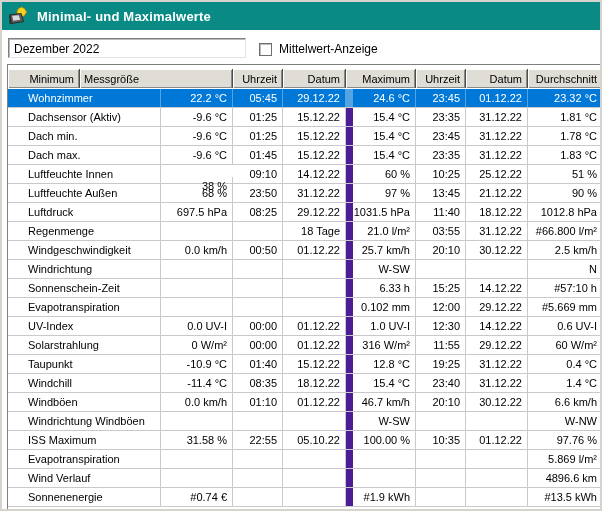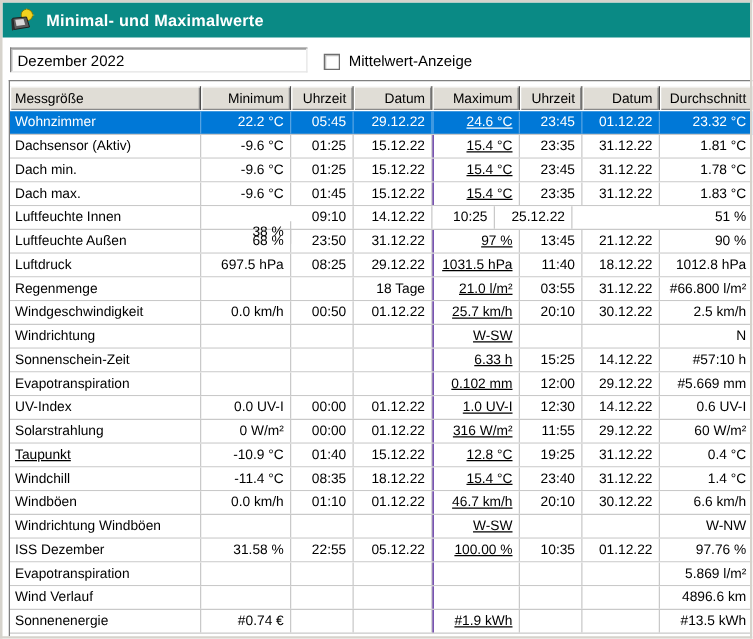--- a/index.html
+++ b/index.html
@@ -39,23 +39,23 @@
            border-right:1px solid #4d4d4d; display:flex; align-items:center;
            overflow:hidden; white-space:nowrap; flex:0 0 auto; }
   .hcell.align-left  { justify-content:flex-start; padding-left:4px; }
   .hcell.align-right { justify-content:flex-end;  padding-right:5px; }
   .hcell.last { flex:1 1 auto; border-right:none; }
   .hrow-underline { height:1px; background:#ffffff; }
 
   .row { display:flex; height:19px; border-bottom:1px solid #c9c9c9; background:#fff; }
   .cell { height:18px; font-size:11px; color:#000; display:flex; align-items:center;
           border-right:1px solid #c9c9c9; overflow:hidden; white-space:nowrap; flex:0 0 auto; }
-  .cell.align-left  { justify-content:flex-start; padding-left:4px; }
+  .cell.align-left  { justify-content:flex-start; padding-left:20px; }
   .cell.align-right { justify-content:flex-end;  padding-right:5px; }
-  .cell.group-sep { border-left:1px solid #4c1d95;text-decoration:underline; }
+  .cell.group-sep { border-left:7px solid #4c1d95; }
   .cell.last { flex:1 1 auto; border-right:none; }
   .row.selected { background:var(--selection,#0078d7); border-bottom-color:#c9c9c9; }
   .row.selected .cell { color:#fff; border-right-color:#55a3e3; }
   .row.selected .cell.group-sep { border-left-color:#55a3e3; }
 </style>
 </head>
 <body>
 
 <div class="window">
   <div class="frame-top"></div>
@@ -79,22 +79,22 @@
     <span>Dezember 2022</span>
   </div>
 
   <div class="chk-row">
     <div class="chk-box"></div>
     <span class="chk-label">Mittelwert-Anzeige</span>
   </div>
 
   <div class="listview">
     <div class="hrow">
+        <div class="hcell align-right" style="width: 72px;">Minimum</div>
         <div class="hcell align-left" style="width: 153px;">Messgröße</div>
-        <div class="hcell align-right" style="width: 72px;">Minimum</div>
         <div class="hcell align-right" style="width: 50px;">Uhrzeit</div>
         <div class="hcell align-right" style="width: 63px;">Datum</div>
         <div class="hcell align-right" style="width: 70px;">Maximum</div>
         <div class="hcell align-right" style="width: 50px;">Uhrzeit</div>
         <div class="hcell align-right" style="width: 62px;">Datum</div>
         <div class="hcell align-right last">Durchschnitt</div>
       </div>
     <div class="hrow-underline"></div>
     <div>
         <div class="row selected">
@@ -135,20 +135,21 @@
           <div class="cell align-right group-sep" style="width: 70px;">15.4 °C</div>
           <div class="cell align-right" style="width: 50px;">23:35</div>
           <div class="cell align-right" style="width: 62px;">31.12.22</div>
           <div class="cell align-right last">1.83 °C</div>
         </div>
         <div class="row">
           <div class="cell align-left" style="width: 153px;">Luftfeuchte Innen</div>
           <div class="cell align-right" style="width: 72px; margin-top: 12px;">38 %</div>
           <div class="cell align-right" style="width: 50px;">09:10</div>
           <div class="cell align-right" style="width: 63px;">14.12.22</div>
+          <div class="cell align-right group-sep" style="width: 70px;">60 %</div>
           <div class="cell align-right" style="width: 50px;">10:25</div>
           <div class="cell align-right" style="width: 62px;">25.12.22</div>
           <div class="cell align-right last">51 %</div>
         </div>
         <div class="row">
           <div class="cell align-left" style="width: 153px;">Luftfeuchte Außen</div>
           <div class="cell align-right" style="width: 72px;">68 %</div>
           <div class="cell align-right" style="width: 50px;">23:50</div>
           <div class="cell align-right" style="width: 63px;">31.12.22</div>
           <div class="cell align-right group-sep" style="width: 70px;">97 %</div>
@@ -230,21 +231,21 @@
           <div class="cell align-left" style="width: 153px;">Solarstrahlung</div>
           <div class="cell align-right" style="width: 72px;">0 W/m²</div>
           <div class="cell align-right" style="width: 50px;">00:00</div>
           <div class="cell align-right" style="width: 63px;">01.12.22</div>
           <div class="cell align-right group-sep" style="width: 70px; padding-left: 16px;">316 W/m²</div>
           <div class="cell align-right" style="width: 50px;">11:55</div>
           <div class="cell align-right" style="width: 62px;">29.12.22</div>
           <div class="cell align-right last">60 W/m²</div>
         </div>
         <div class="row">
-          <div class="cell align-left" style="width: 153px; text-decoration: underline;">Taupunkt</div>
+          <div class="cell align-left" style="width: 153px;">Taupunkt</div>
           <div class="cell align-right" style="width: 72px;">-10.9 °C</div>
           <div class="cell align-right" style="width: 50px;">01:40</div>
           <div class="cell align-right" style="width: 63px;">15.12.22</div>
           <div class="cell align-right group-sep" style="width: 70px;">12.8 °C</div>
           <div class="cell align-right" style="width: 50px;">19:25</div>
           <div class="cell align-right" style="width: 62px;">31.12.22</div>
           <div class="cell align-right last">0.4 °C</div>
         </div>
         <div class="row">
           <div class="cell align-left" style="width: 153px;">Windchill</div>
@@ -270,24 +271,24 @@
           <div class="cell align-left" style="width: 153px;">Windrichtung Windböen</div>
           <div class="cell align-right" style="width: 72px;"></div>
           <div class="cell align-right" style="width: 50px;"></div>
           <div class="cell align-right" style="width: 63px;"></div>
           <div class="cell align-right group-sep" style="width: 70px;">W-SW</div>
           <div class="cell align-right" style="width: 50px;"></div>
           <div class="cell align-right" style="width: 62px;"></div>
           <div class="cell align-right last">W-NW</div>
         </div>
         <div class="row">
-          <div class="cell align-left" style="width: 153px;">ISS Dezember</div>
+          <div class="cell align-left" style="width: 153px;">ISS Maximum</div>
           <div class="cell align-right" style="width: 72px;">31.58 %</div>
           <div class="cell align-right" style="width: 50px;">22:55</div>
-          <div class="cell align-right" style="width: 63px;">05.12.22</div>
+          <div class="cell align-right" style="width: 63px;">05.10.22</div>
           <div class="cell align-right group-sep" style="width: 70px;">100.00 %</div>
           <div class="cell align-right" style="width: 50px;">10:35</div>
           <div class="cell align-right" style="width: 62px;">01.12.22</div>
           <div class="cell align-right last">97.76 %</div>
         </div>
         <div class="row">
           <div class="cell align-left" style="width: 153px;">Evapotranspiration</div>
           <div class="cell align-right" style="width: 72px;"></div>
           <div class="cell align-right" style="width: 50px;"></div>
           <div class="cell align-right" style="width: 63px;"></div>

